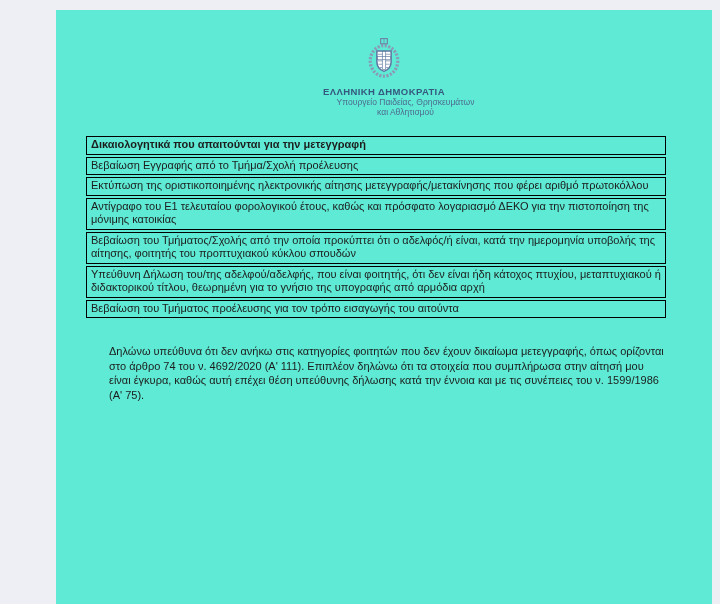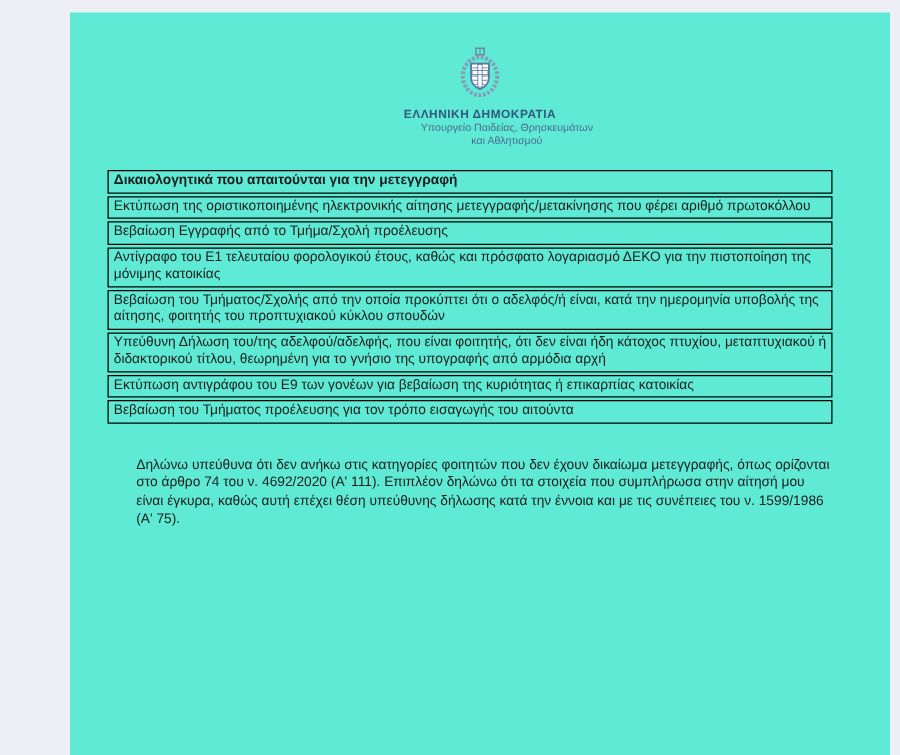--- a/index.html
+++ b/index.html
@@ -108,42 +108,39 @@
   </div>
 
 
   <table class="req-table">
     <tbody>
       <tr class="head">
         <td>Δικαιολογητικά που απαιτούνται για την μετεγγραφή</td>
       </tr>
 
         <tr>
-          <td>Εκτύπωση της οριστικοποιημένης ηλεκτρονικής αίτησης μετεγγραφής/μετακίνησης που φέρει αριθμό πρωτοκόλλου</td>
+          <td>Βεβαίωση Εγγραφής από το Τμήμα/Σχολή προέλευσης</td>
         </tr>
 
         <tr>
-          <td>Βεβαίωση Εγγραφής από το Τμήμα/Σχολή προέλευσης</td>
+          <td>Εκτύπωση της οριστικοποιημένης ηλεκτρονικής αίτησης μετεγγραφής/μετακίνησης που φέρει αριθμό πρωτοκόλλου</td>
         </tr>
 
         <tr>
           <td>Αντίγραφο του Ε1 τελευταίου φορολογικού έτους, καθώς και  πρόσφατο λογαριασμό ΔΕΚΟ  για την πιστοποίηση της μόνιμης κατοικίας</td>
         </tr>
 
         <tr>
           <td>Βεβαίωση του Τμήματος/Σχολής από την οποία προκύπτει ότι ο αδελφός/ή είναι, κατά την ημερομηνία υποβολής της αίτησης, φοιτητής του προπτυχιακού κύκλου σπουδών</td>
         </tr>
 
         <tr>
           <td>Υπεύθυνη Δήλωση του/της αδελφού/αδελφής, που είναι φοιτητής, ότι δεν είναι ήδη κάτοχος πτυχίου, μεταπτυχιακού ή διδακτορικού τίτλου, θεωρημένη για το γνήσιο της υπογραφής από αρμόδια αρχή</td>
         </tr>
 
-        <tr>
-          <td>Εκτύπωση αντιγράφου του Ε9 των γονέων για βεβαίωση της κυριότητας ή επικαρπίας κατοικίας</td>
-        </tr>
 
         <tr>
           <td>Βεβαίωση του Τμήματος προέλευσης για τον τρόπο εισαγωγής του αιτούντα</td>
         </tr>
 
       </tbody>
   </table>
 
   <p class="declaration">Δηλώνω υπεύθυνα ότι δεν ανήκω στις κατηγορίες φοιτητών που δεν έχουν δικαίωμα μετεγγραφής, όπως ορίζονται στο άρθρο 74 του ν. 4692/2020 (Α' 111). Επιπλέον δηλώνω ότι τα στοιχεία που συμπλήρωσα στην αίτησή μου είναι έγκυρα, καθώς αυτή επέχει θέση υπεύθυνης δήλωσης κατά την έννοια και με τις συνέπειες του ν. 1599/1986 (Α' 75).</p>
 

